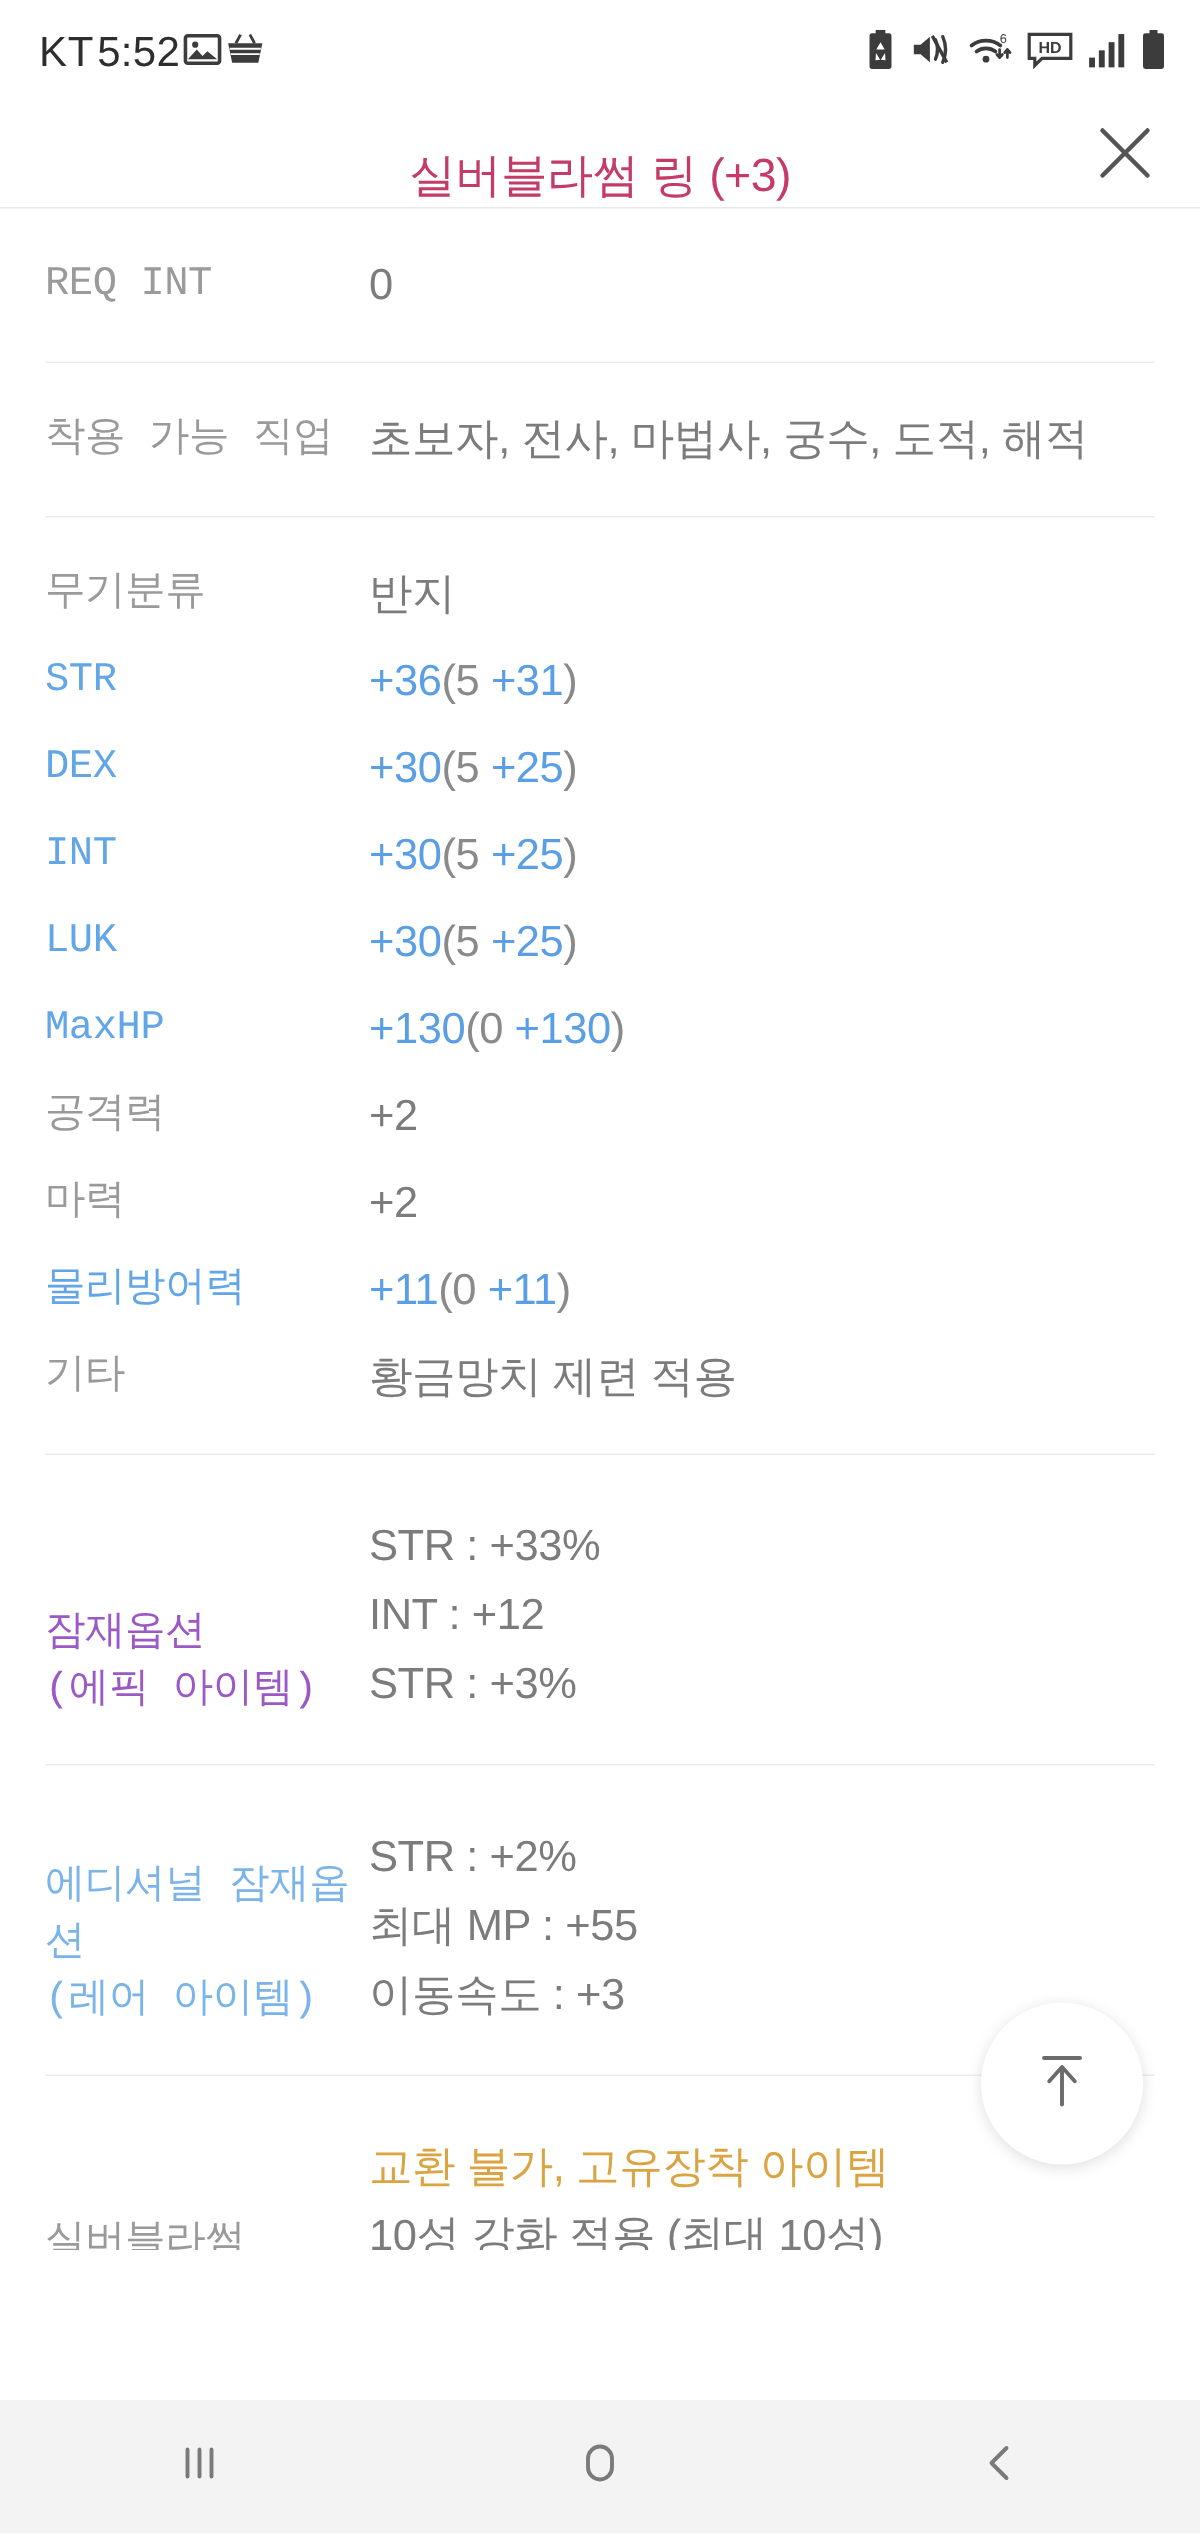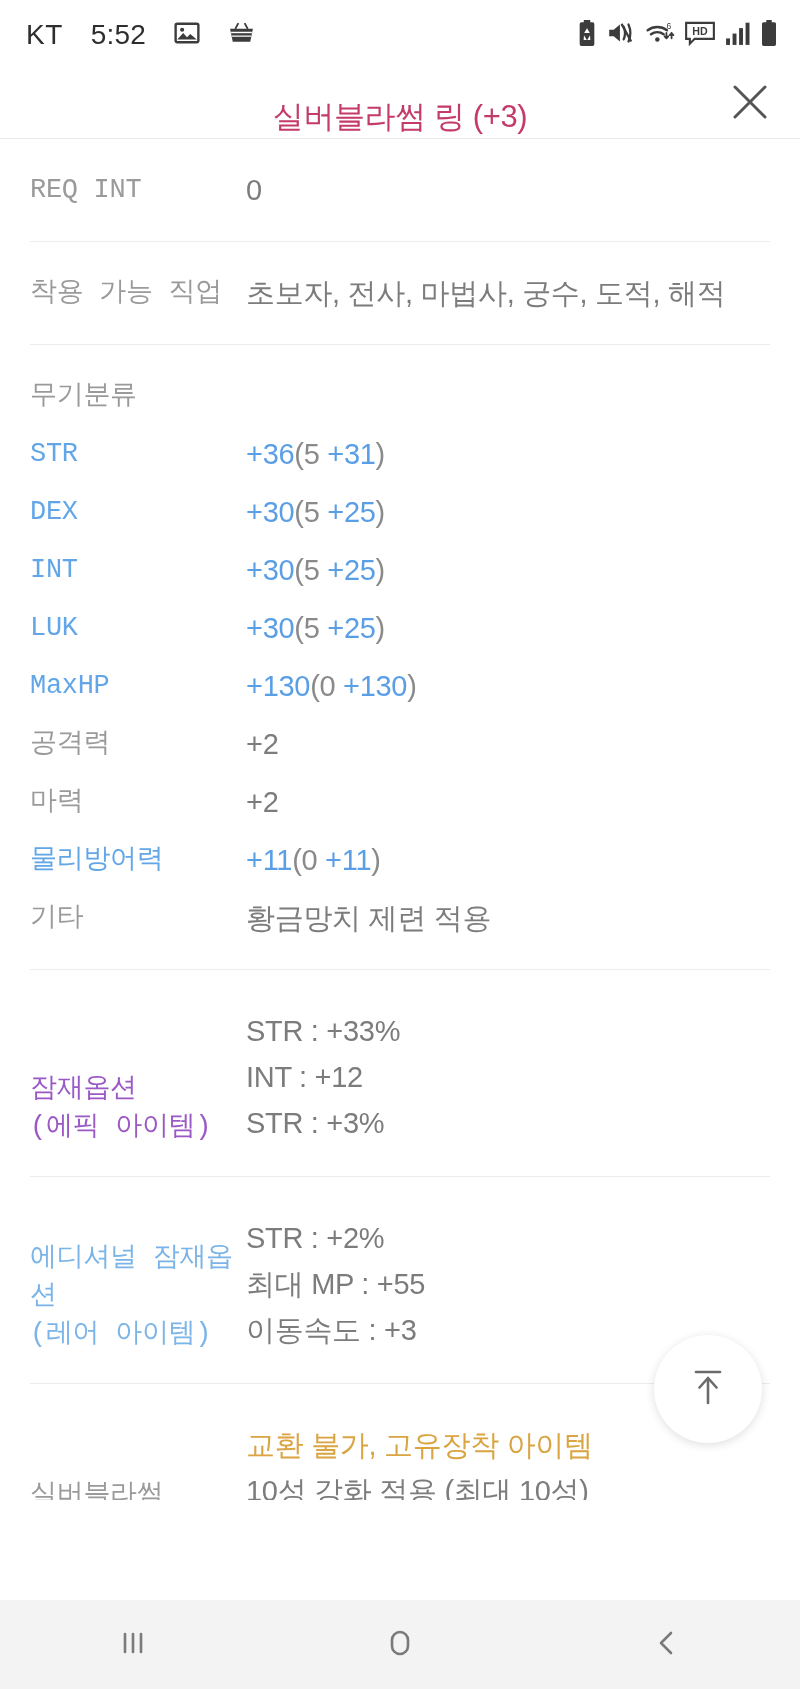--- a/index.html
+++ b/index.html
@@ -18,21 +18,21 @@
 
   
   .statusbar {
     height: 70px;
     display: flex;
     align-items: center;
     justify-content: space-between;
     padding: 0 22px 0 26px;
     background: #ffffff;
   }
-  .sb-left { display: flex; align-items: center; gap: 28px; }
+  .sb-left { display: flex; align-items: center; gap: 2px; }
   .sb-carrier {
     font-size: 28px; color: #2e2e2e; font-weight: 500; letter-spacing: .5px;
   }
   .sb-clock {
     font-size: 28px; color: #2e2e2e; font-weight: 500; letter-spacing: .2px;
   }
   .sb-right { display: flex; align-items: center; gap: 9px; }
   .sb-ic { display: block; }
 
   
@@ -257,20 +257,21 @@
       <div class="label">착용 가능 직업</div>
       <div class="value">초보자, 전사, 마법사, 궁수, 도적, 해적</div>
     </div>
 
     <div class="gap-s"></div>
     <div class="divider"></div>
     <div class="gap-s"></div>
 
     <div class="row">
       <div class="label">무기분류</div>
+      <div class="value">반지</div>
     </div>
 
     <div class="row">
       <div class="label blue">STR</div>
       <div class="value blue"><span>+36</span><span class="paren">(5 </span><span>+31</span><span class="paren">)</span></div>
     </div>
 
     <div class="row">
       <div class="label blue">DEX</div>
       <div class="value blue"><span>+30</span><span class="paren">(5 </span><span>+25</span><span class="paren">)</span></div>

